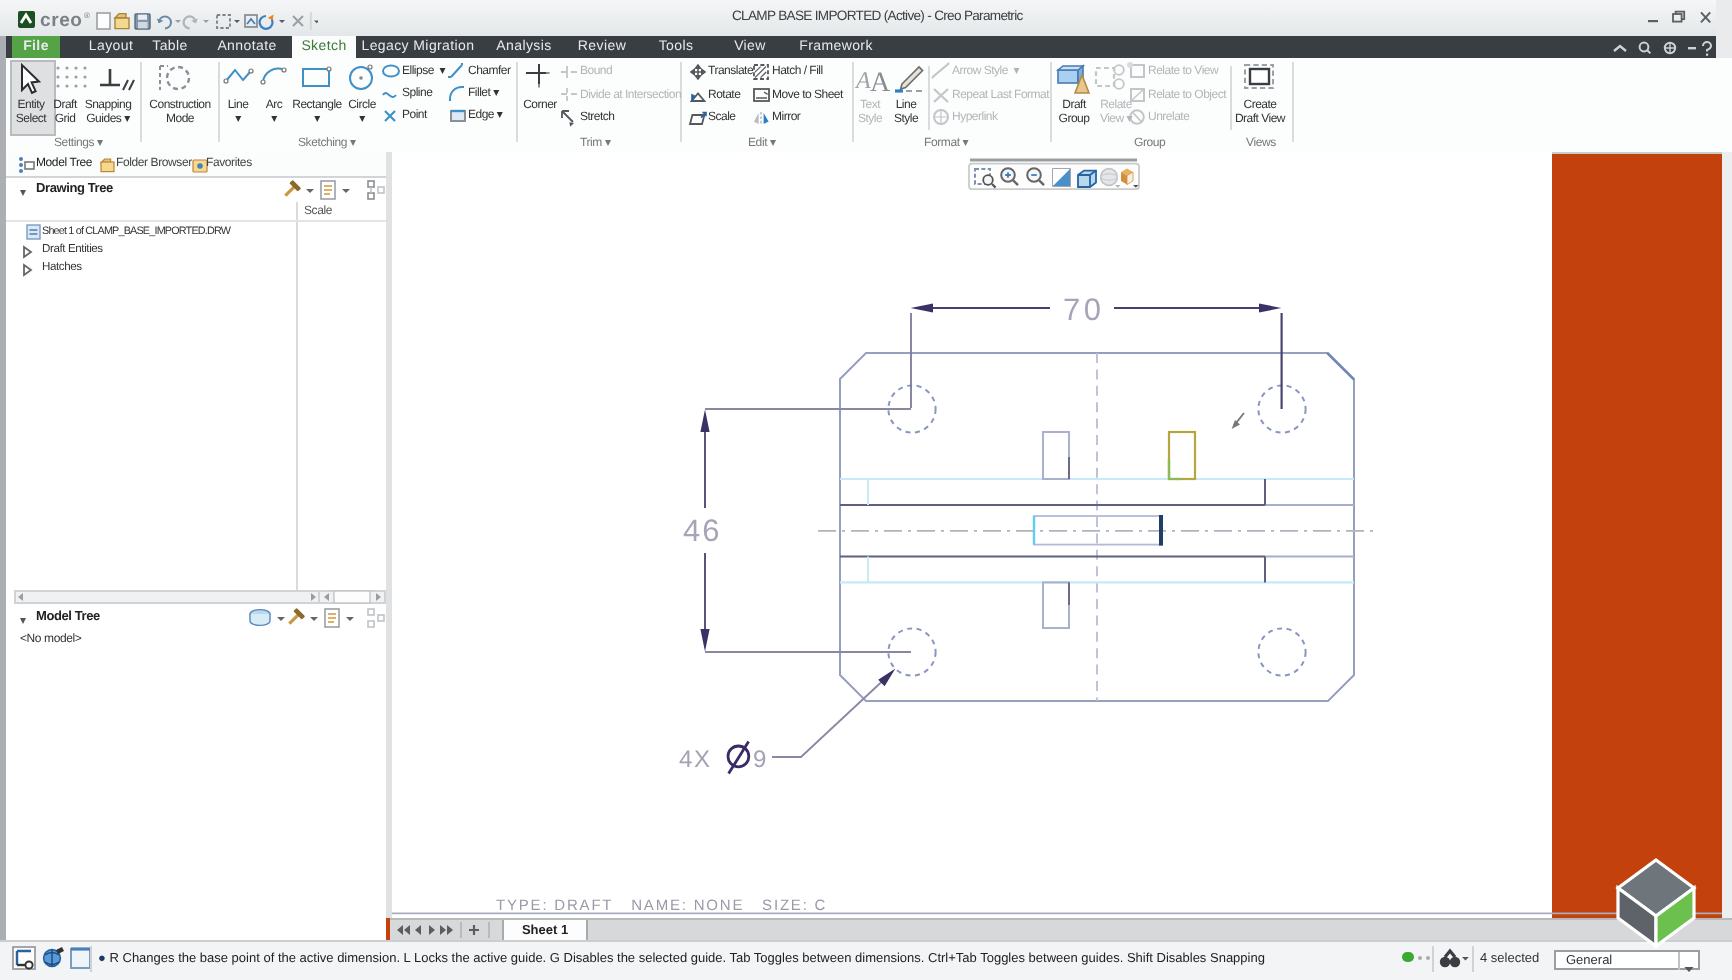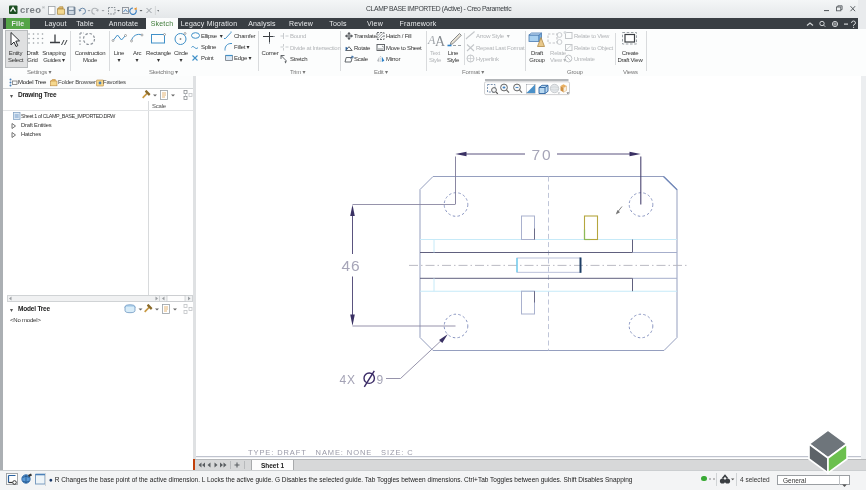--- a/index.html
+++ b/index.html
@@ -16,21 +16,21 @@
   #ribbon{left:3px;top:29px;width:863px;height:47px;background:#fcfdfd;border-bottom:1px solid #c9ccce;}
   .gsep{position:absolute;top:2px;height:40px;width:1px;background:#d9dbdd;}
   .glabel{position:absolute;top:39px;height:8px;line-height:8px;font-size:6px;color:#777;white-space:nowrap;letter-spacing:-0.2px;}
   .rlabel{position:absolute;font-size:6px;color:#333;text-align:center;line-height:7px;white-space:nowrap;letter-spacing:-0.25px;}
   .rrow{position:absolute;font-size:6px;color:#333;white-space:nowrap;line-height:7px;letter-spacing:-0.25px;}
   .gray{color:#b2b5b8 !important;}
   
   #lpanel{left:3px;top:76px;width:190px;height:394px;background:#fff;}
   #pdivider{left:193px;top:76px;width:3px;height:383px;background:#dfe1e3;}
   
-  #canvas{left:196px;top:76px;width:670px;height:383px;background:#ffffff;}
+  #canvas{left:196px;top:76px;width:580px;height:383px;background:#ffffff;}
   
   #sheetbar{left:195px;top:459px;width:671px;height:11px;background:#d7d8d9;border-top:1px solid #b7b9bb;border-bottom:1px solid #c2c4c6;}
   
   #statusbar{left:0;top:470px;width:866px;height:20px;background:#f3f4f5;border-top:1px solid #cbced0;}
   #ledge{left:0;top:18px;width:3px;height:452px;background:#abafb3;}
 </style>
 </head>
 <body>
 <div id="app">
   <div class="abs" id="titlebar">

